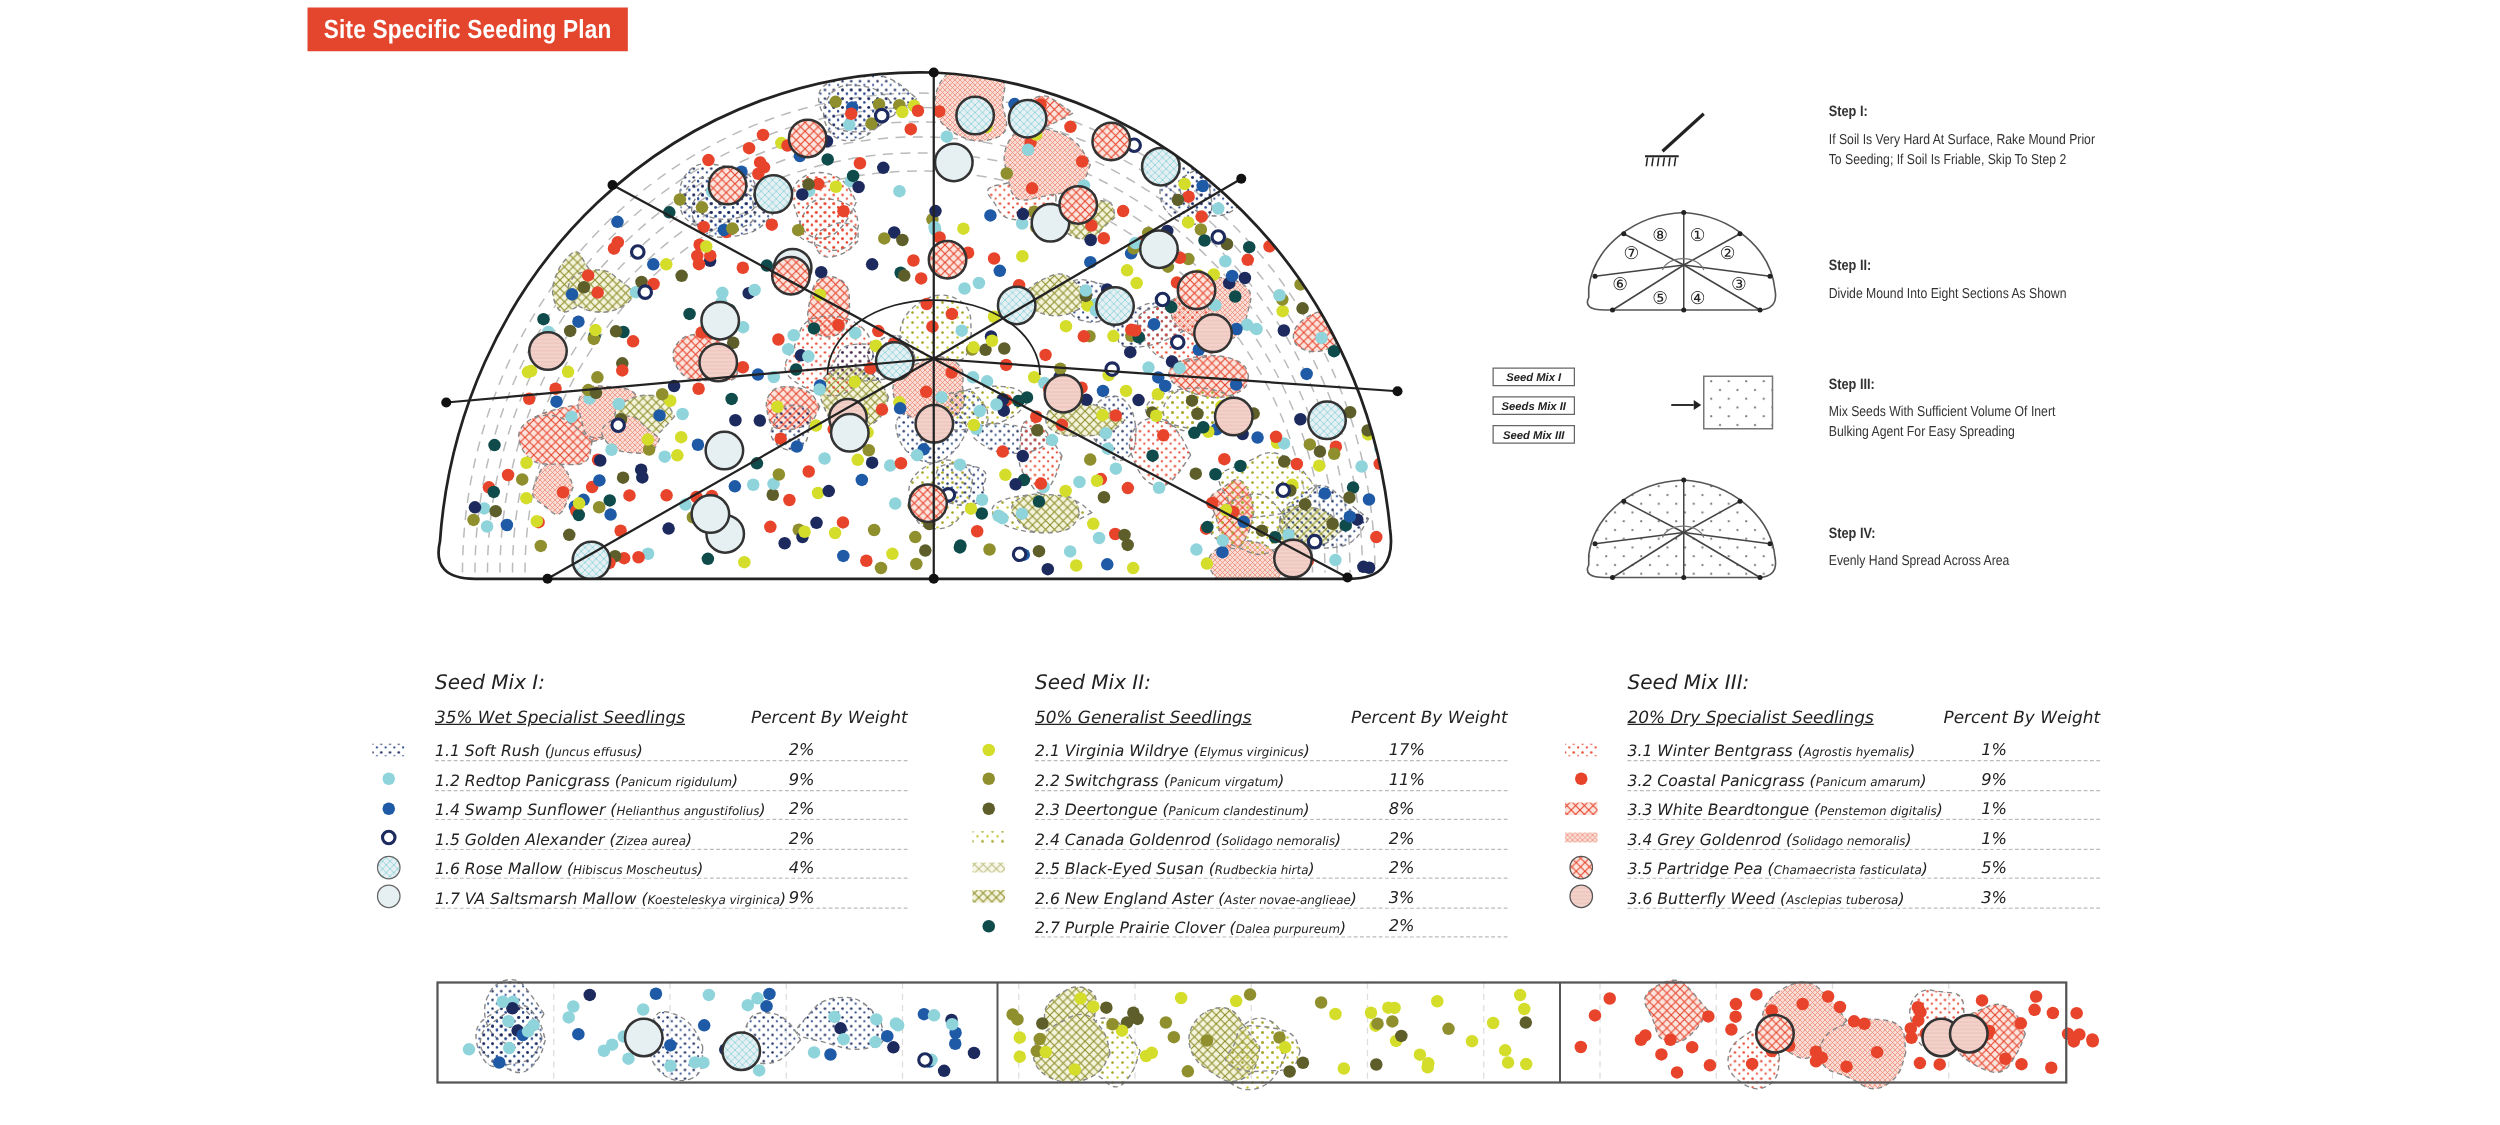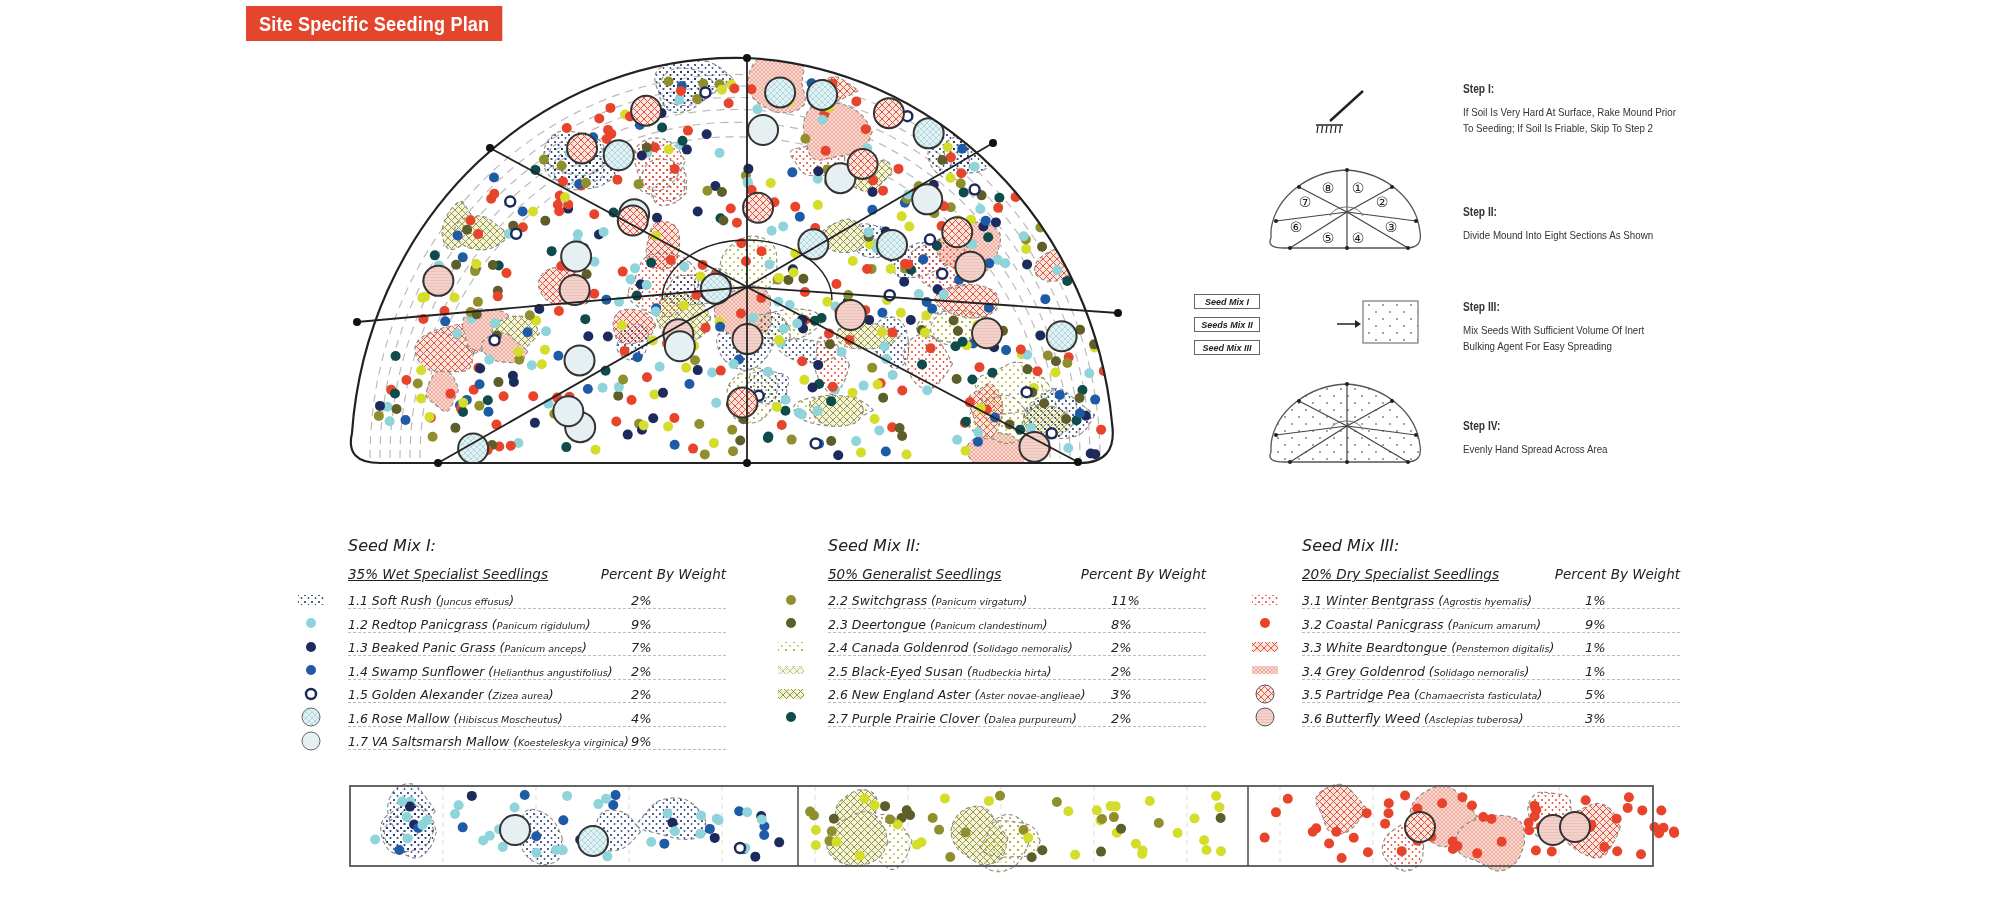--- a/index.html
+++ b/index.html
@@ -1042,31 +1042,20 @@
           </svg>
         </span>
       <span class="lead">
         <span class="nm"><span>1.2 Redtop Panicgrass</span> (<span class="sci">Panicum rigidulum</span>)</span>
         <span class="pc">9%</span>
       </span>
       </div>
       <div class="row">
       <span class="sym">
           <svg width="20" height="20">
-            <circle cx="10" cy="10" r="5" fill="#1c2a5e"></circle>
-          </svg>
-        </span>
-      <span class="lead">
-        <span class="nm"><span>1.3 Beaked Panic Grass</span> (<span class="sci">Panicum anceps</span>)</span>
-        <span class="pc">7%</span>
-      </span>
-      </div>
-      <div class="row">
-      <span class="sym">
-          <svg width="20" height="20">
             <circle cx="10" cy="10" r="5" fill="#1f5aa6"></circle>
           </svg>
         </span>
       <span class="lead">
         <span class="nm"><span>1.4 Swamp Sunflower</span> (<span class="sci">Helianthus angustifolius</span>)</span>
         <span class="pc">2%</span>
       </span>
       </div>
       <div class="row">
       <span class="sym">
@@ -1105,20 +1094,31 @@
     <div class="legend" style="left: 776px;">
       <div class="mt">Seed Mix II:</div>
   <div class="sub">
     <span class="u">50%  Generalist Seedlings</span>
     <span>Percent By Weight</span>
   </div>
       <div style="height:6px"></div>
       <div class="row">
       <span class="sym">
           <svg width="20" height="20">
+            <circle cx="10" cy="10" r="5" fill="#d4dd2a"></circle>
+          </svg>
+        </span>
+      <span class="lead">
+        <span class="nm"><span>2.1 Virginia Wildrye</span> (<span class="sci">Elymus virginicus</span>)</span>
+        <span class="pc">17%</span>
+      </span>
+      </div>
+      <div class="row">
+      <span class="sym">
+          <svg width="20" height="20">
             <circle cx="10" cy="10" r="5" fill="#8f8f2e"></circle>
           </svg>
         </span>
       <span class="lead">
         <span class="nm"><span>2.2 Switchgrass</span> (<span class="sci">Panicum virgatum</span>)</span>
         <span class="pc">11%</span>
       </span>
       </div>
       <div class="row">
       <span class="sym">

